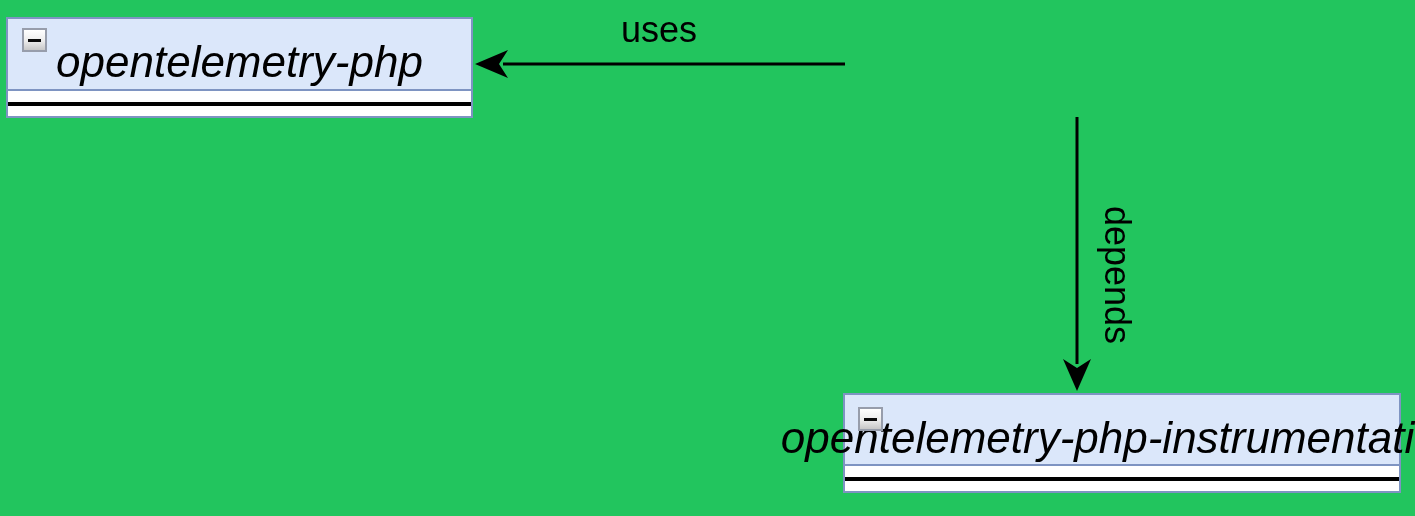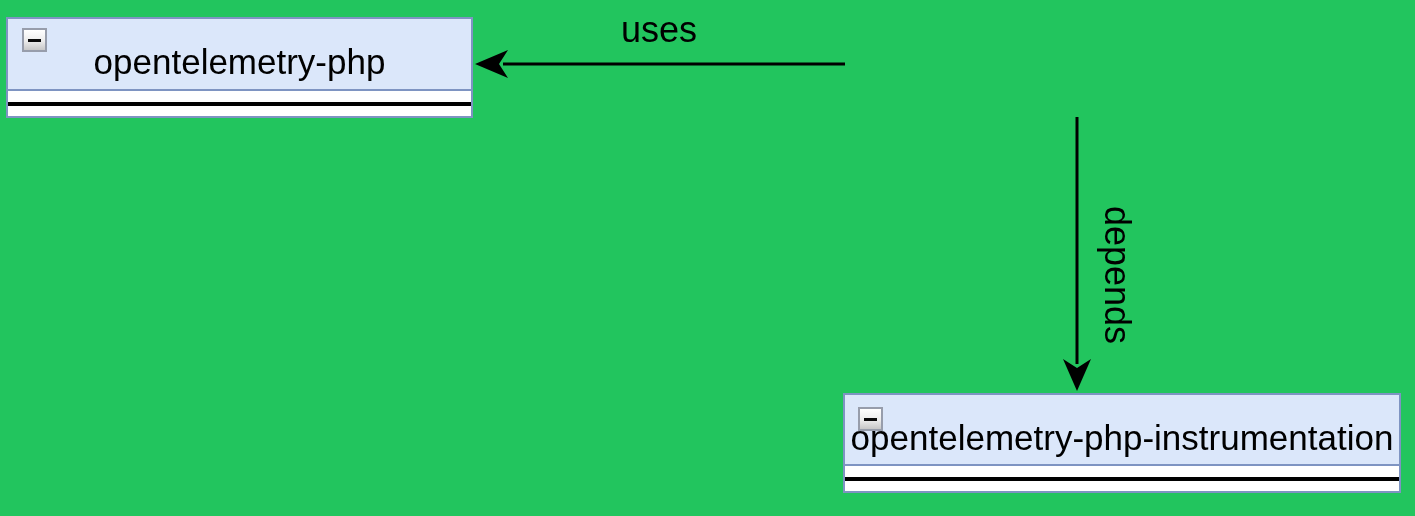--- a/index.html
+++ b/index.html
@@ -21,21 +21,22 @@
     flex-direction: column;
   }
   .node-title {
     flex: 1;
     display: flex;
     align-items: center;
     justify-content: center;
     overflow: visible;
   }
   .node-label {
-    font-size: 35px;
+    font-style: italic;
+    font-size: 44px;
     color: #000000;
     white-space: nowrap;
     letter-spacing: 0px;
     margin-top: 16px;
   }
   .node-strip {
     height: 25px;
     background: #ffffff;
     border-top: 2.5px solid #7e94c2;
     position: relative;

